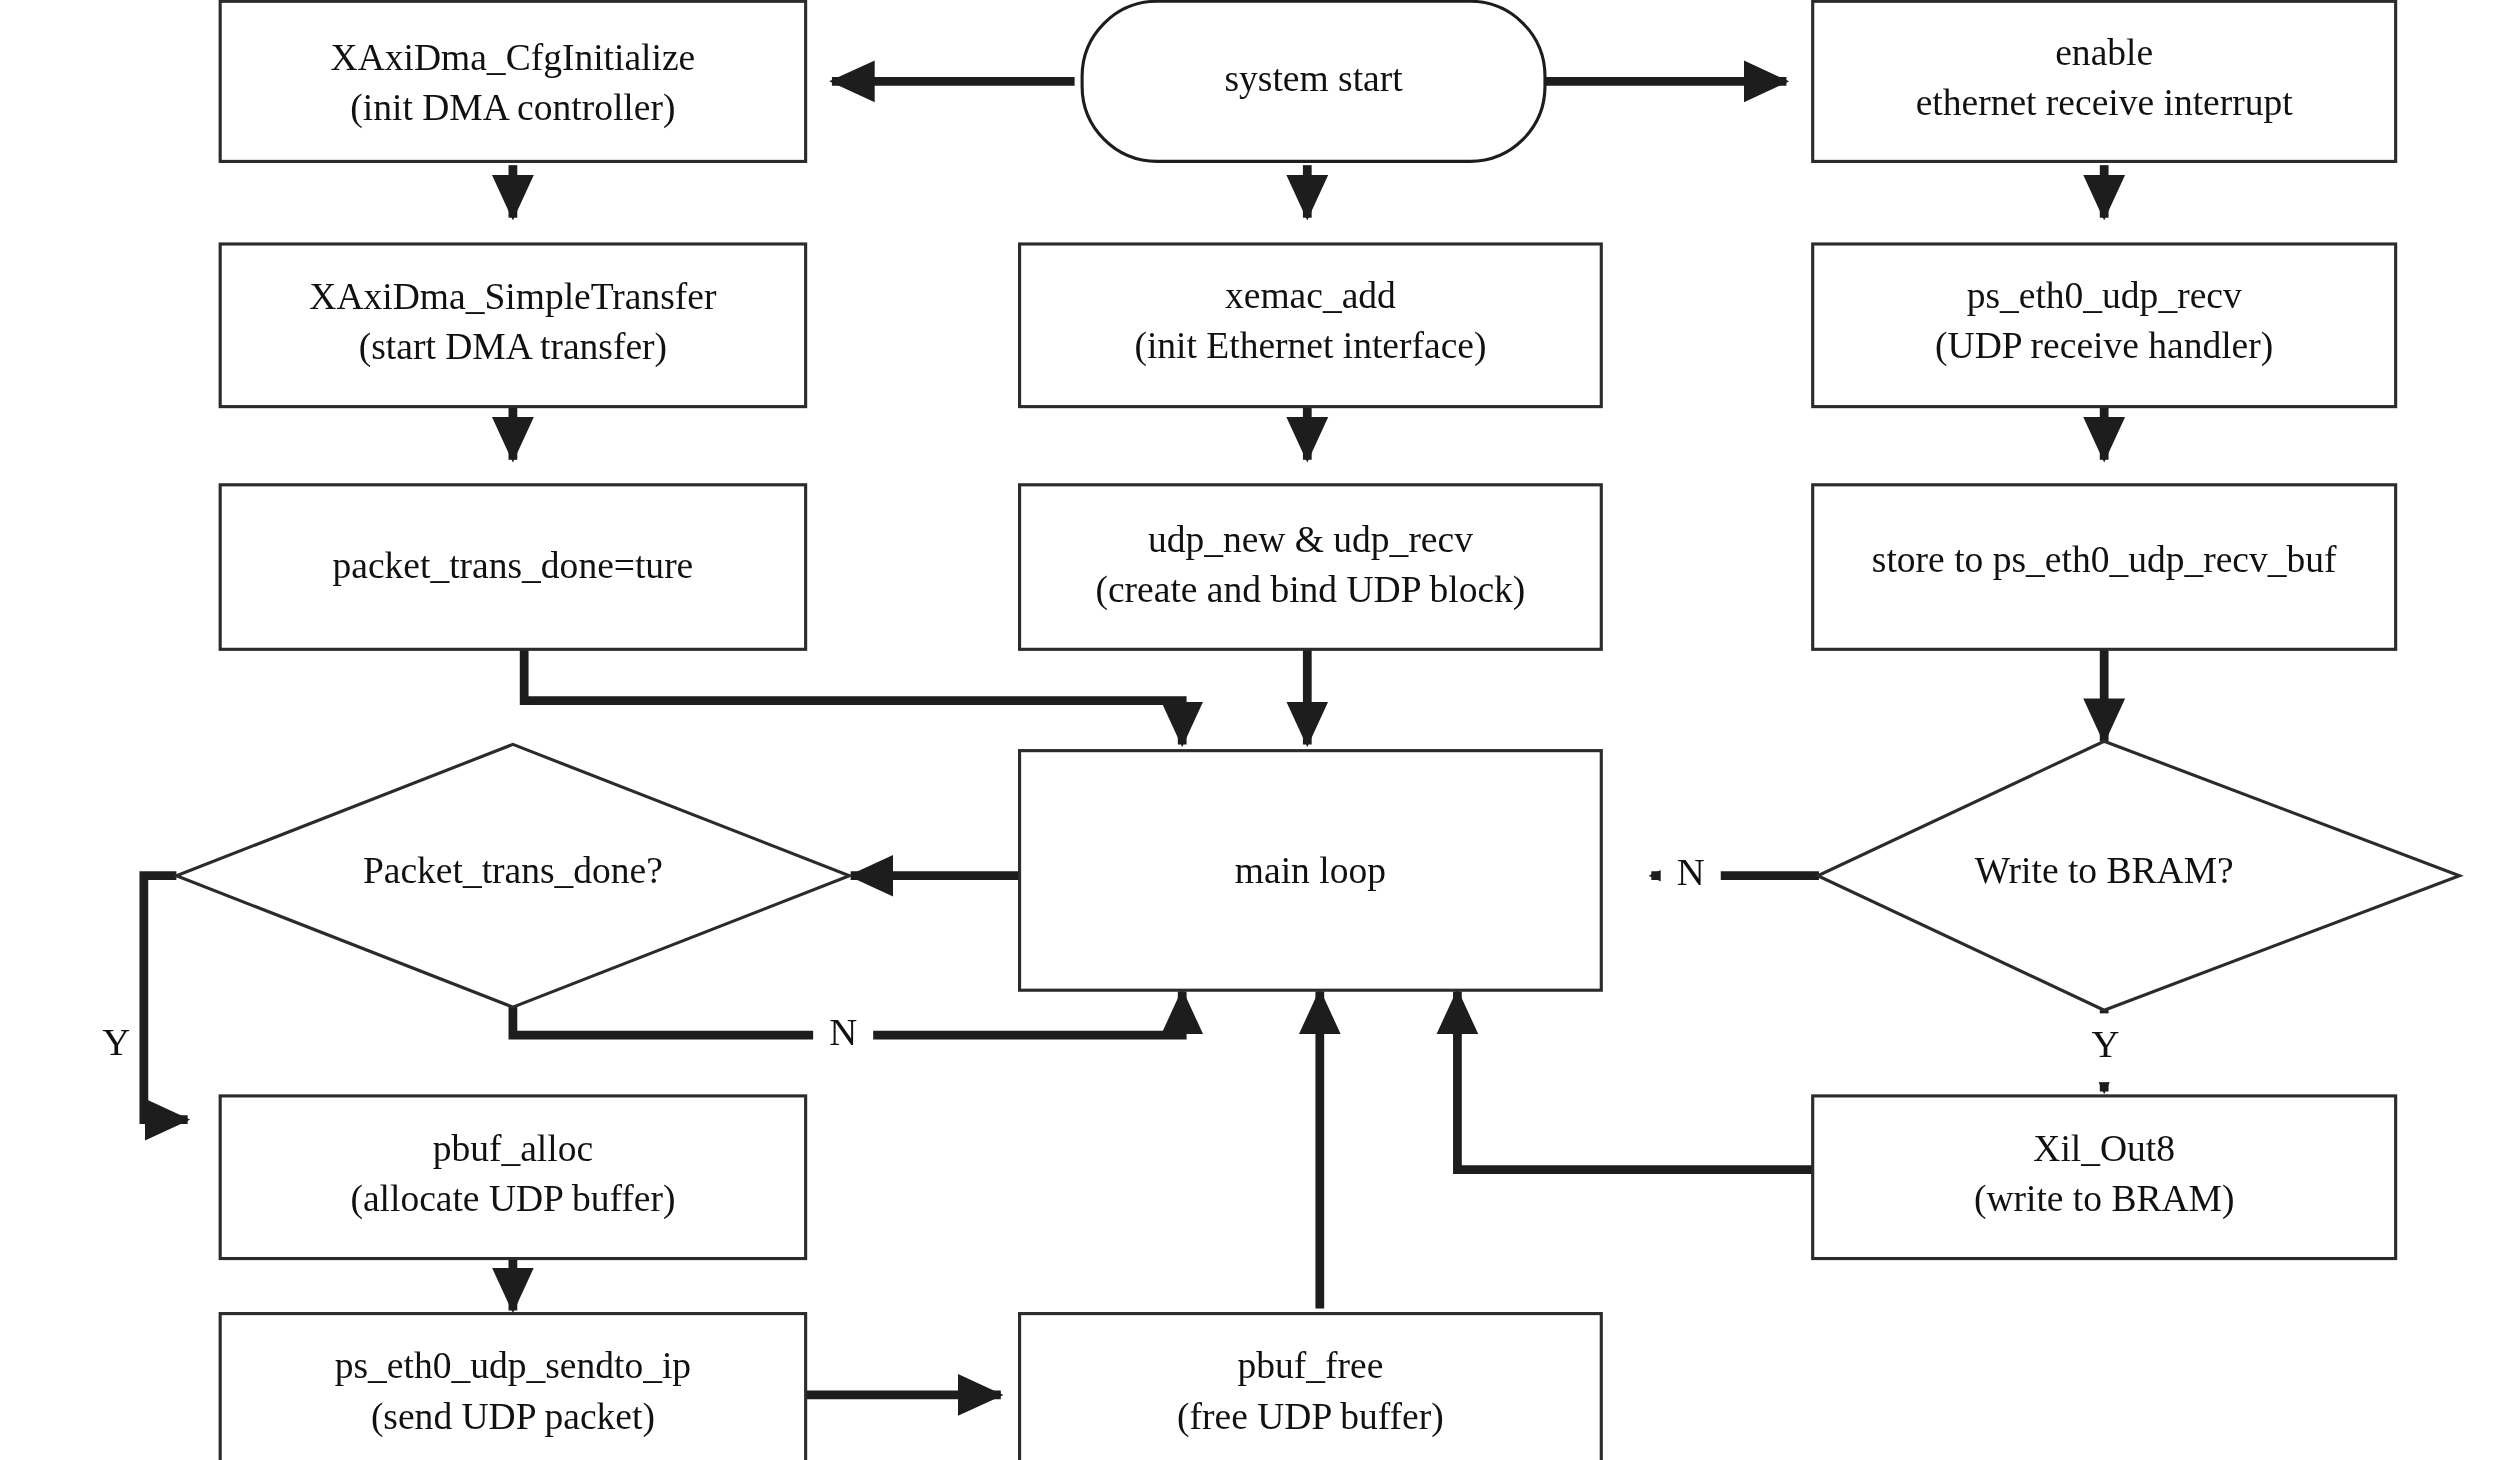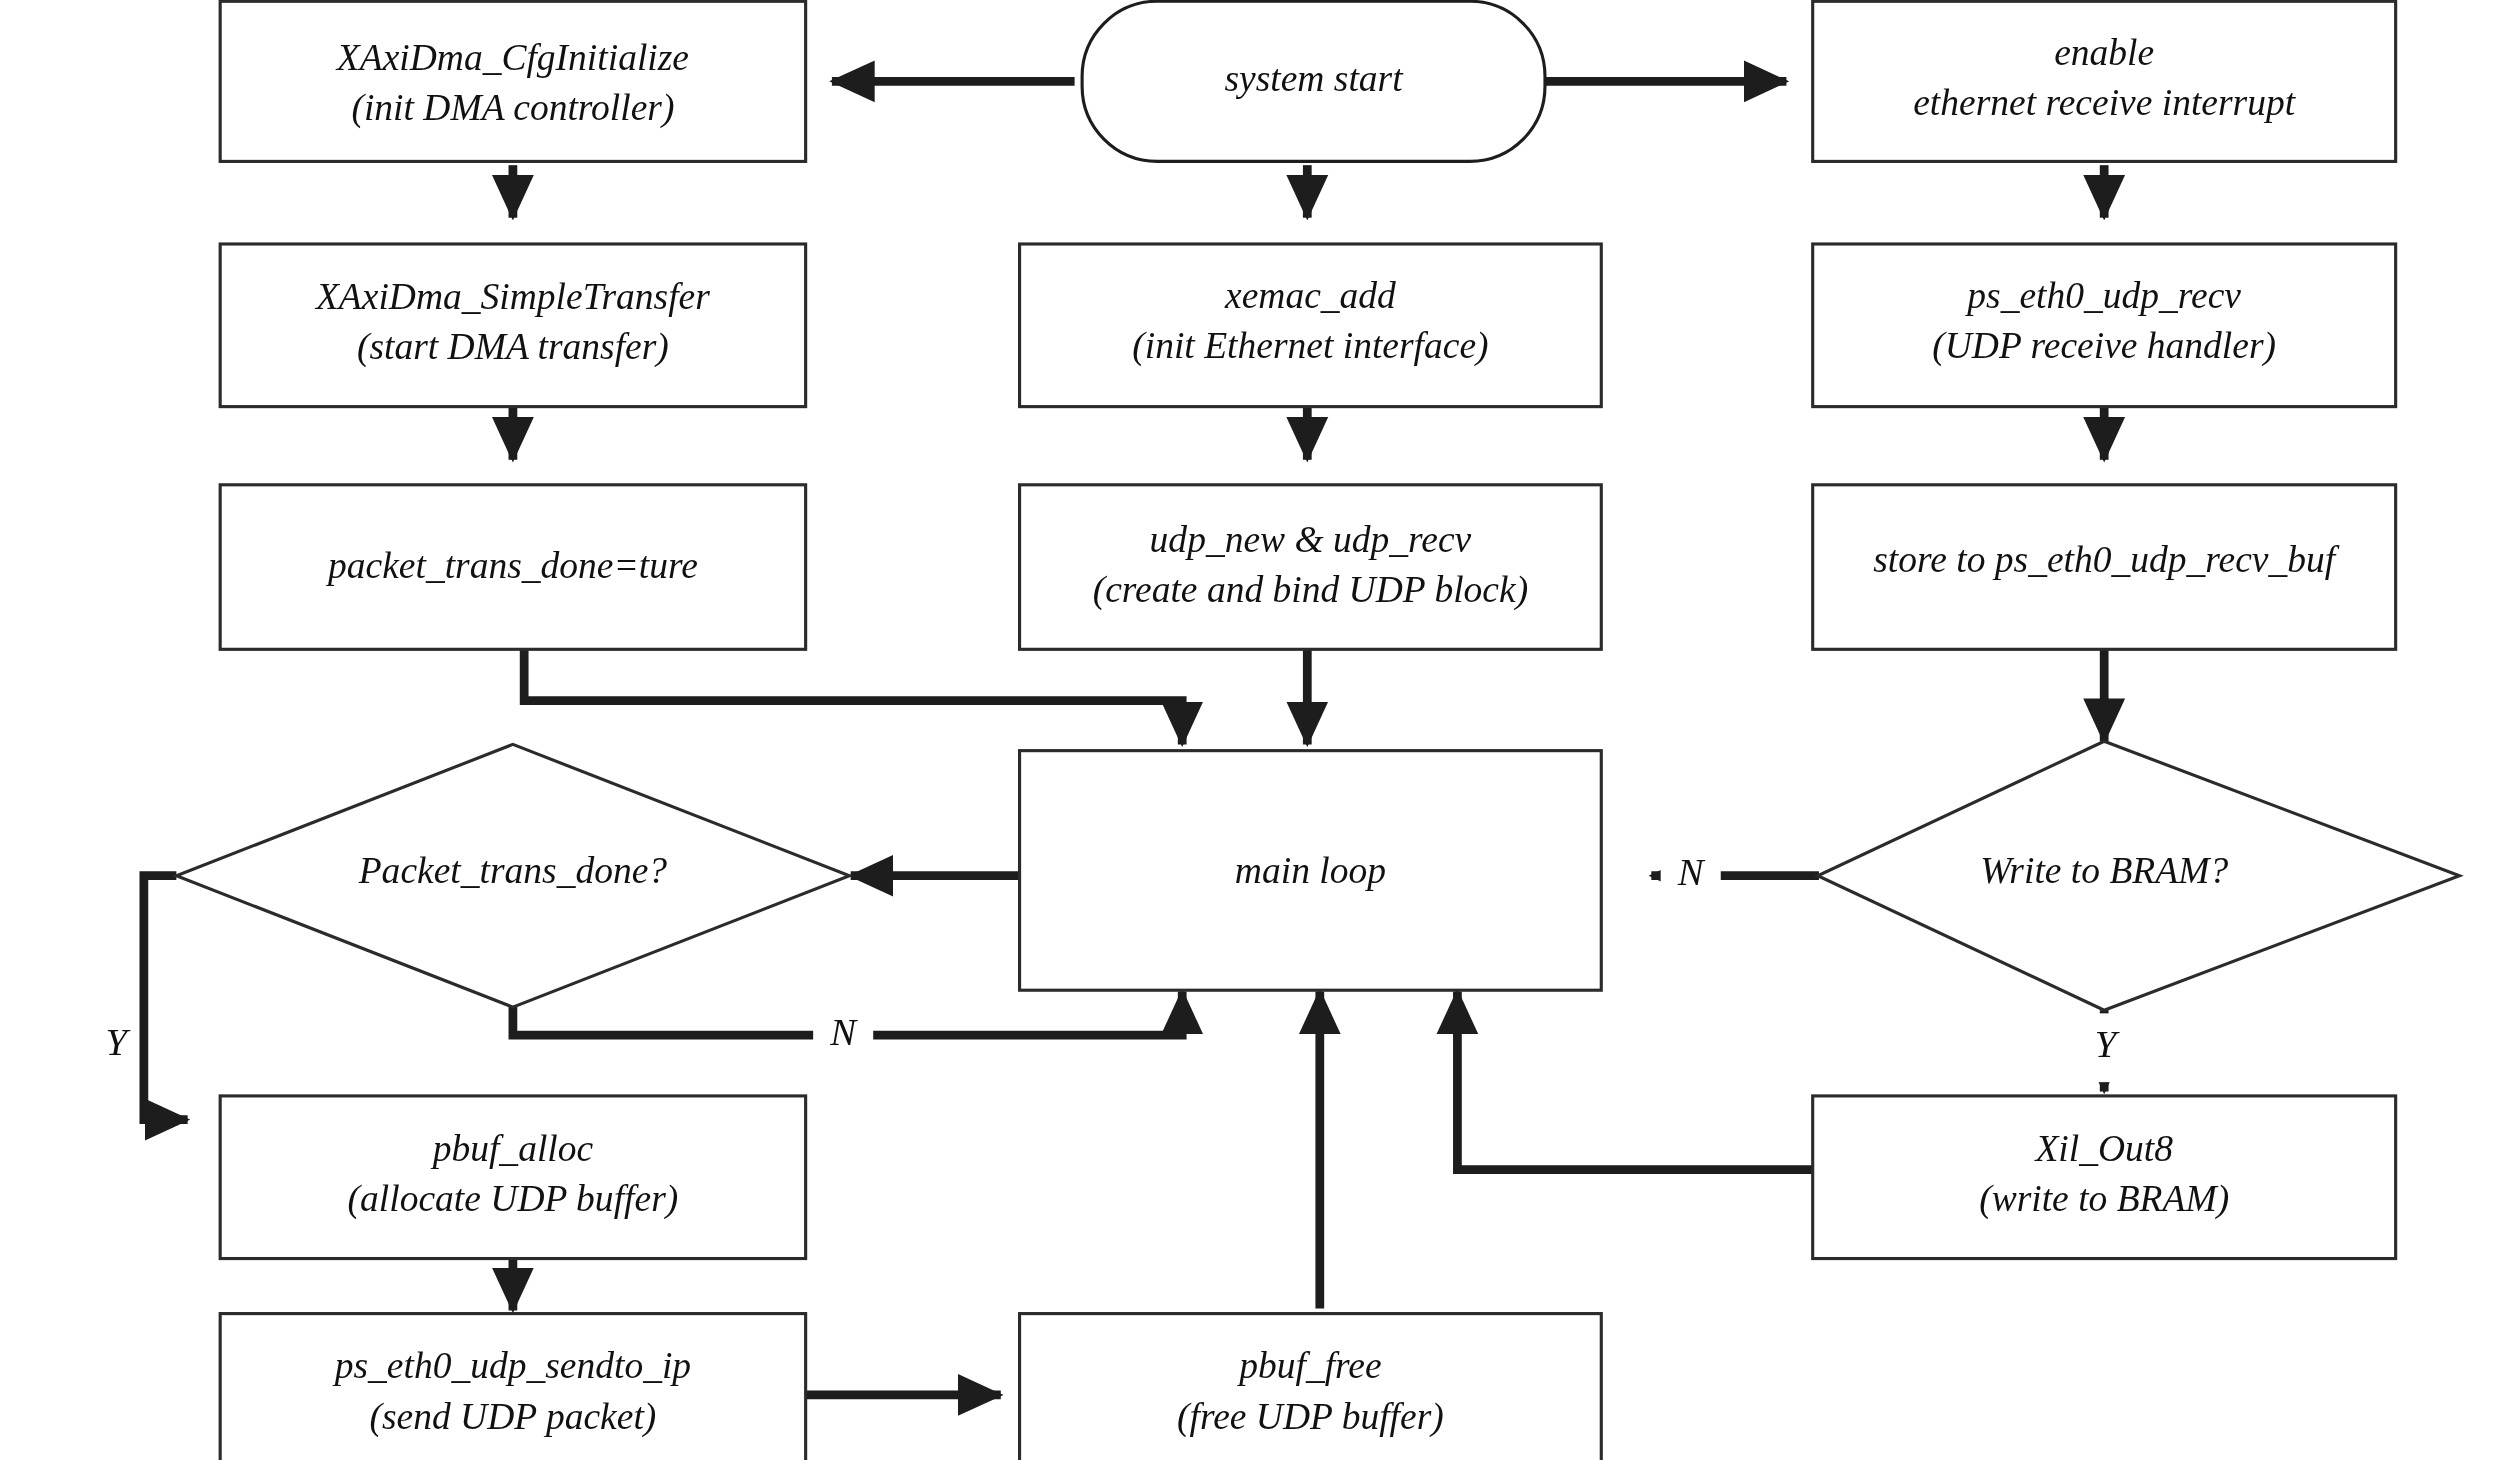--- a/index.html
+++ b/index.html
@@ -1,18 +1,18 @@
 <!DOCTYPE html>
 <html style="font-size:10px"><head>
 <meta charset="utf-8">
 <style>
   html,body{margin:0;padding:0;background:#ffffff;}
   body{width:2512px;height:1460px;overflow:hidden;
        font-family:"Liberation Serif","DejaVu Serif",serif;}
-  #stage{position:relative;width:2512px;height:1460px;background:#fff;font-style:italic;}
+  #stage{position:relative;width:2512px;height:1460px;background:#fff;}
   svg#flow{position:absolute;left:0;top:0;width:2512px;height:1460px;display:block;}
   .node-rect{fill:#ffffff;stroke:#2b2b2b;stroke-width:5;}
   .node-round{fill:#ffffff;stroke:#1d1d1d;stroke-width:5;}
   .node-diamond{fill:#ffffff;stroke:#2b2b2b;stroke-width:5;}
   .link{fill:none;stroke:#1d1d1d;stroke-width:14;stroke-linecap:butt;stroke-linejoin:miter;}
   .nodetext{font-family:"Liberation Serif","DejaVu Serif",serif;
             font-size:60px;fill:#111111;text-anchor:middle;dominant-baseline:middle;}
   .edgelabel{font-family:"Liberation Serif","DejaVu Serif",serif;
             font-size:62px;fill:#111111;text-anchor:middle;dominant-baseline:middle;}
 </style>

